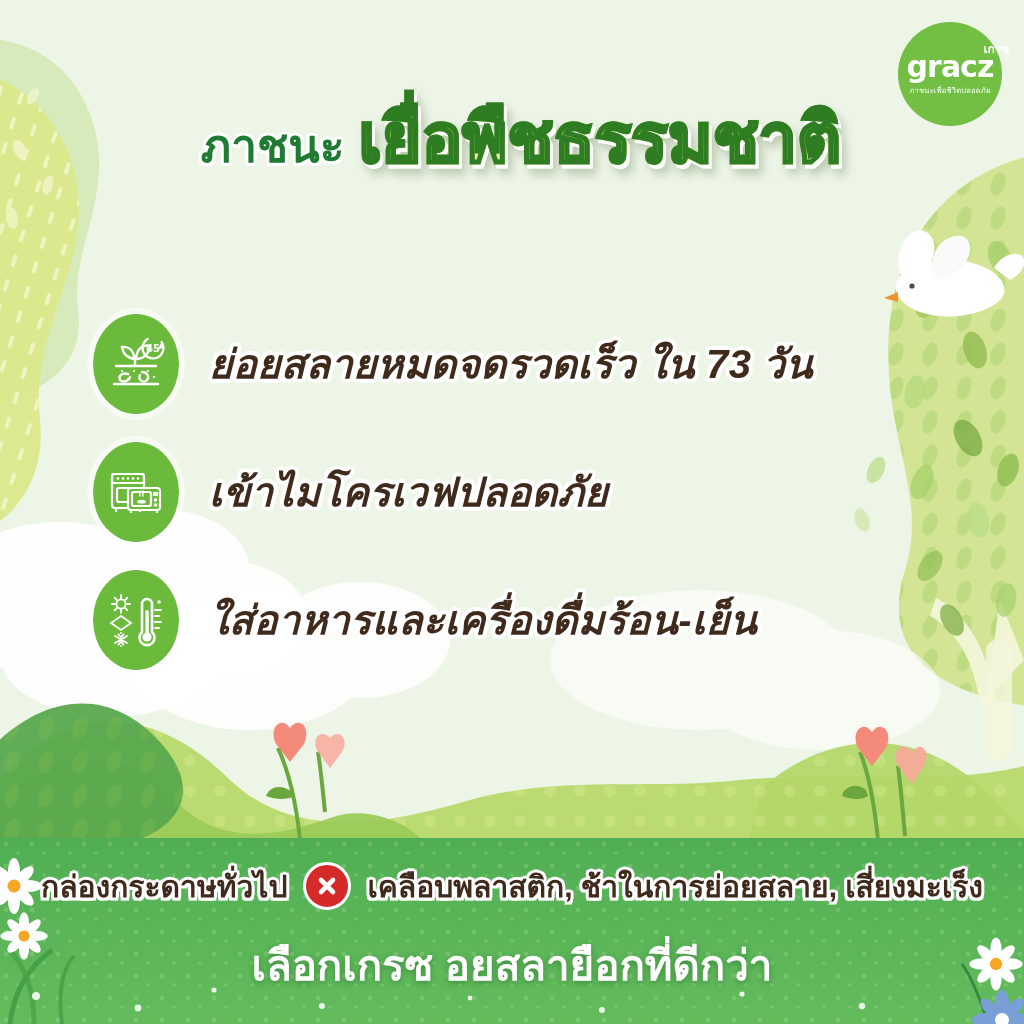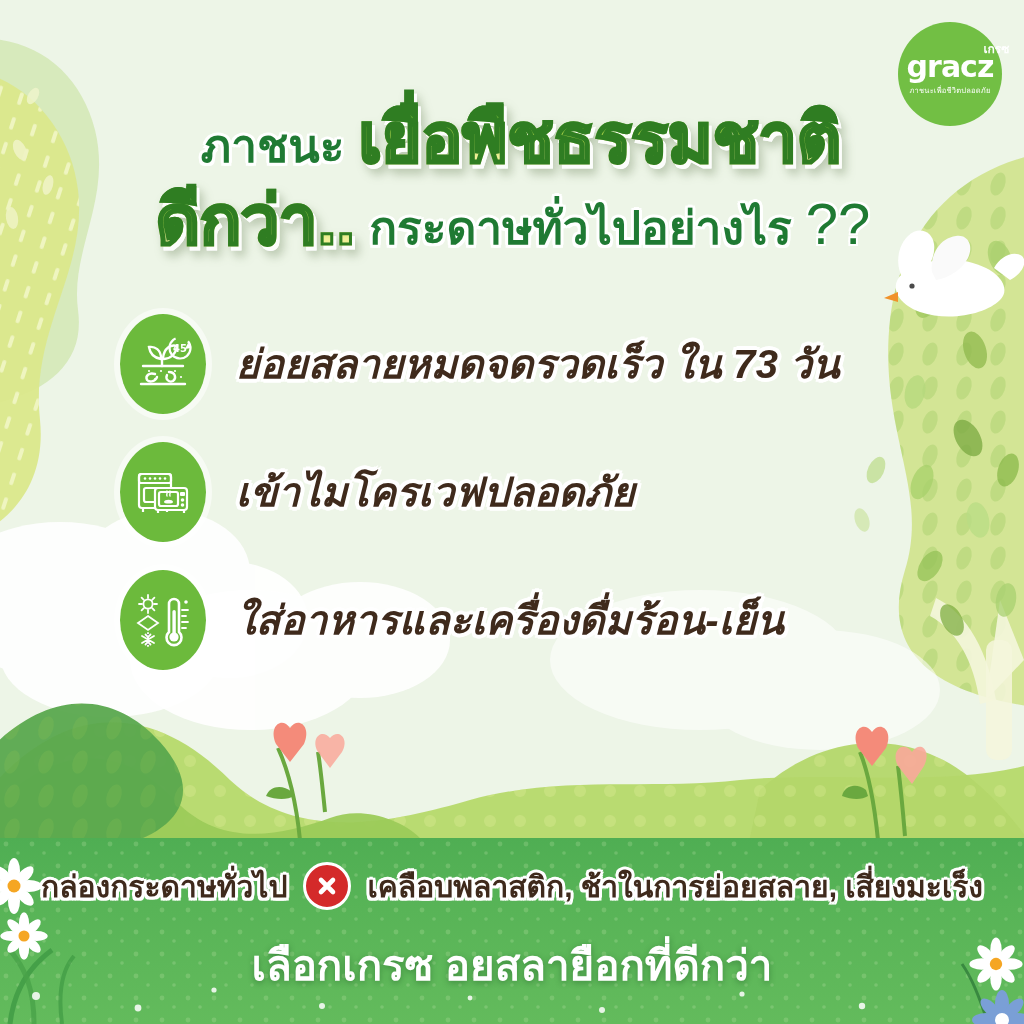--- a/index.html
+++ b/index.html
@@ -80,21 +80,21 @@
     text-shadow:-2px -2px 0 #fff,2px -2px 0 #fff,-2px 2px 0 #fff,2px 2px 0 #fff;
   }
 
   
   .features{
     position:absolute;left:0;right:0;top:300px;
     z-index:30;
   }
   .frow{
     display:flex;align-items:center;
-    height:128px;padding-left:120px;
+    height:128px;padding-left:93px;
   }
   .ficon{
     flex:0 0 auto;
     width:86px;height:100px;border-radius:50%;
     background:#6cba3c;
     display:flex;align-items:center;justify-content:center;
     box-shadow:0 0 0 6px rgba(255,255,255,.55);
   }
   .ficon svg{display:block;}
   .ftext{
@@ -270,25 +270,20 @@
       <span class="logo-sup">เกรซ</span>
     </div>
     <div class="logo-tag">ภาชนะเพื่อชีวิตปลอดภัย</div>
   </div>
 
   <div class="headline">
     <div class="hl-row r1">
       <span class="hl-dark">ภาชนะ</span>
       <span class="hl-pop">เยื่อพืชธรรมชาติ</span>
     </div>
-    <div class="hl-row r2">
-      <span class="hl-pop">ดีกว่า..</span>
-      <span class="hl-dark">กระดาษทั่วไปอย่างไร</span>
-      <span class="hl-q">??</span>
-    </div>
   </div>
 
   <div class="features">
 
     <div class="frow">
       <div class="ficon">
         <svg width="64" height="64" viewBox="0 0 64 64">
           <g stroke="#ffffff" stroke-width="2.4" fill="none" stroke-linecap="round">
             <path d="M30 26 C 30 18, 24 14, 18 15 C 19 22, 24 26, 30 27"></path>
             <path d="M32 26 C 33 16, 40 12, 46 14 C 45 22, 39 27, 33 27"></path>

